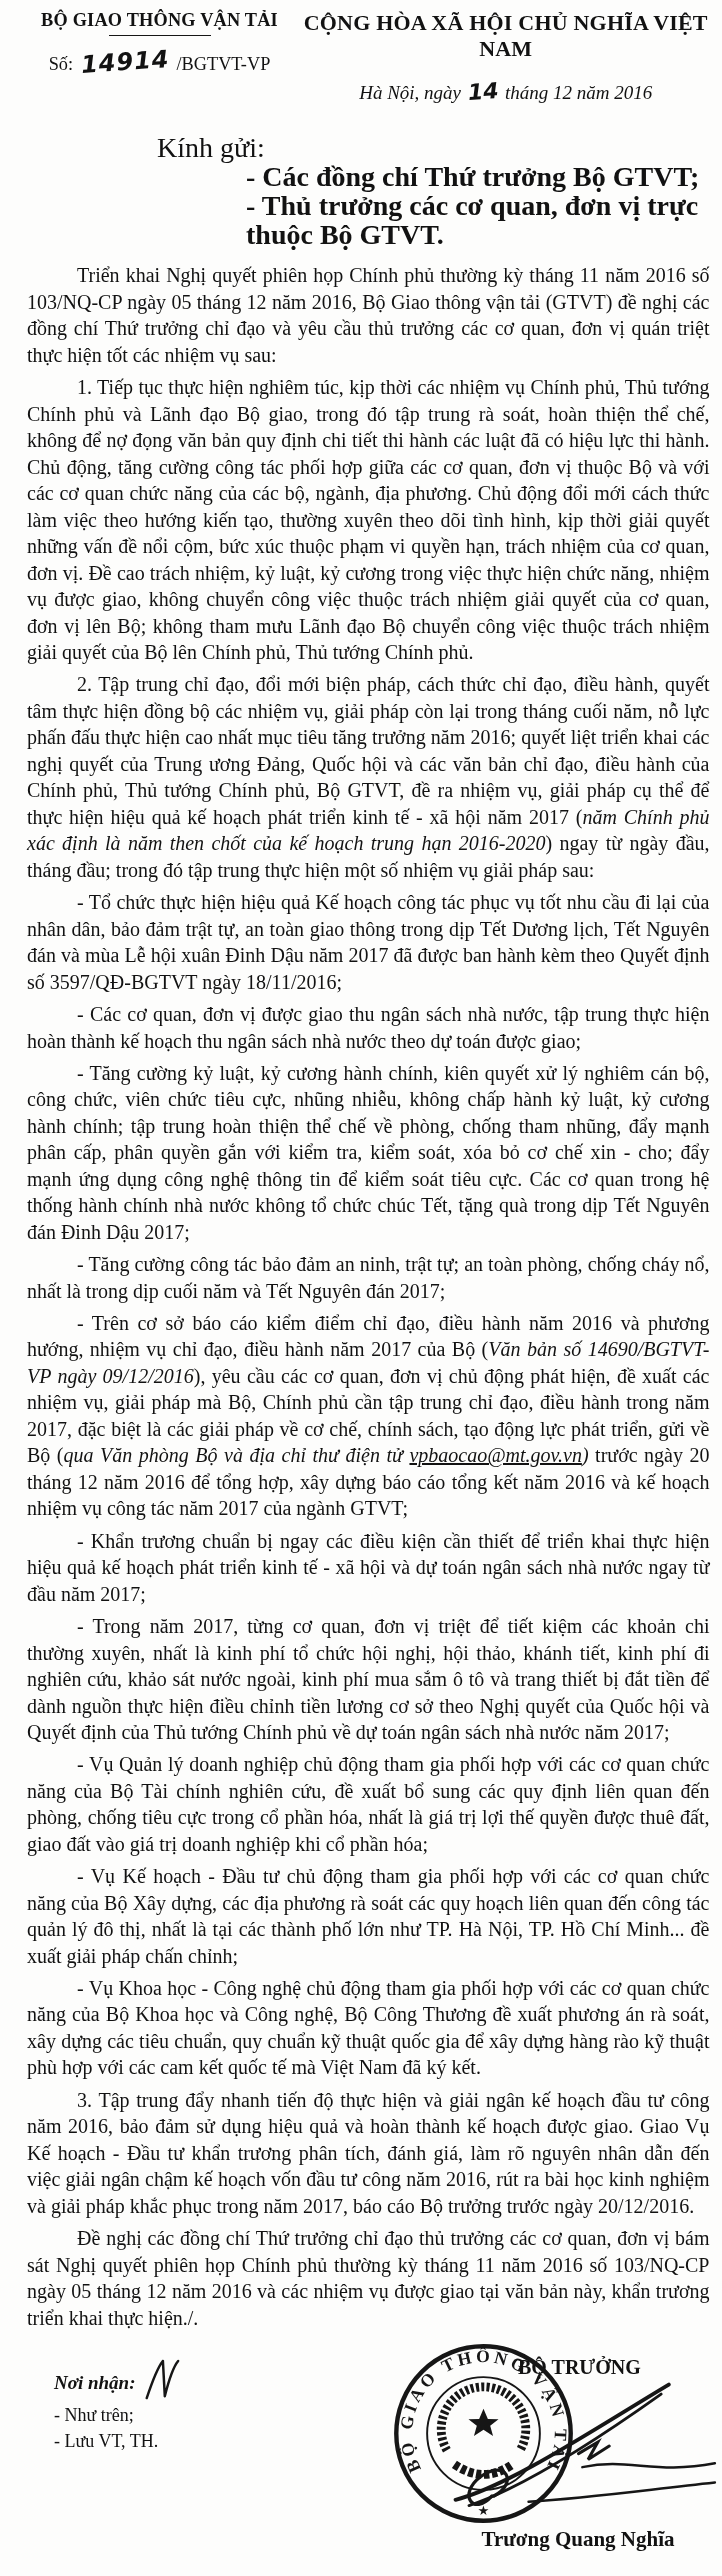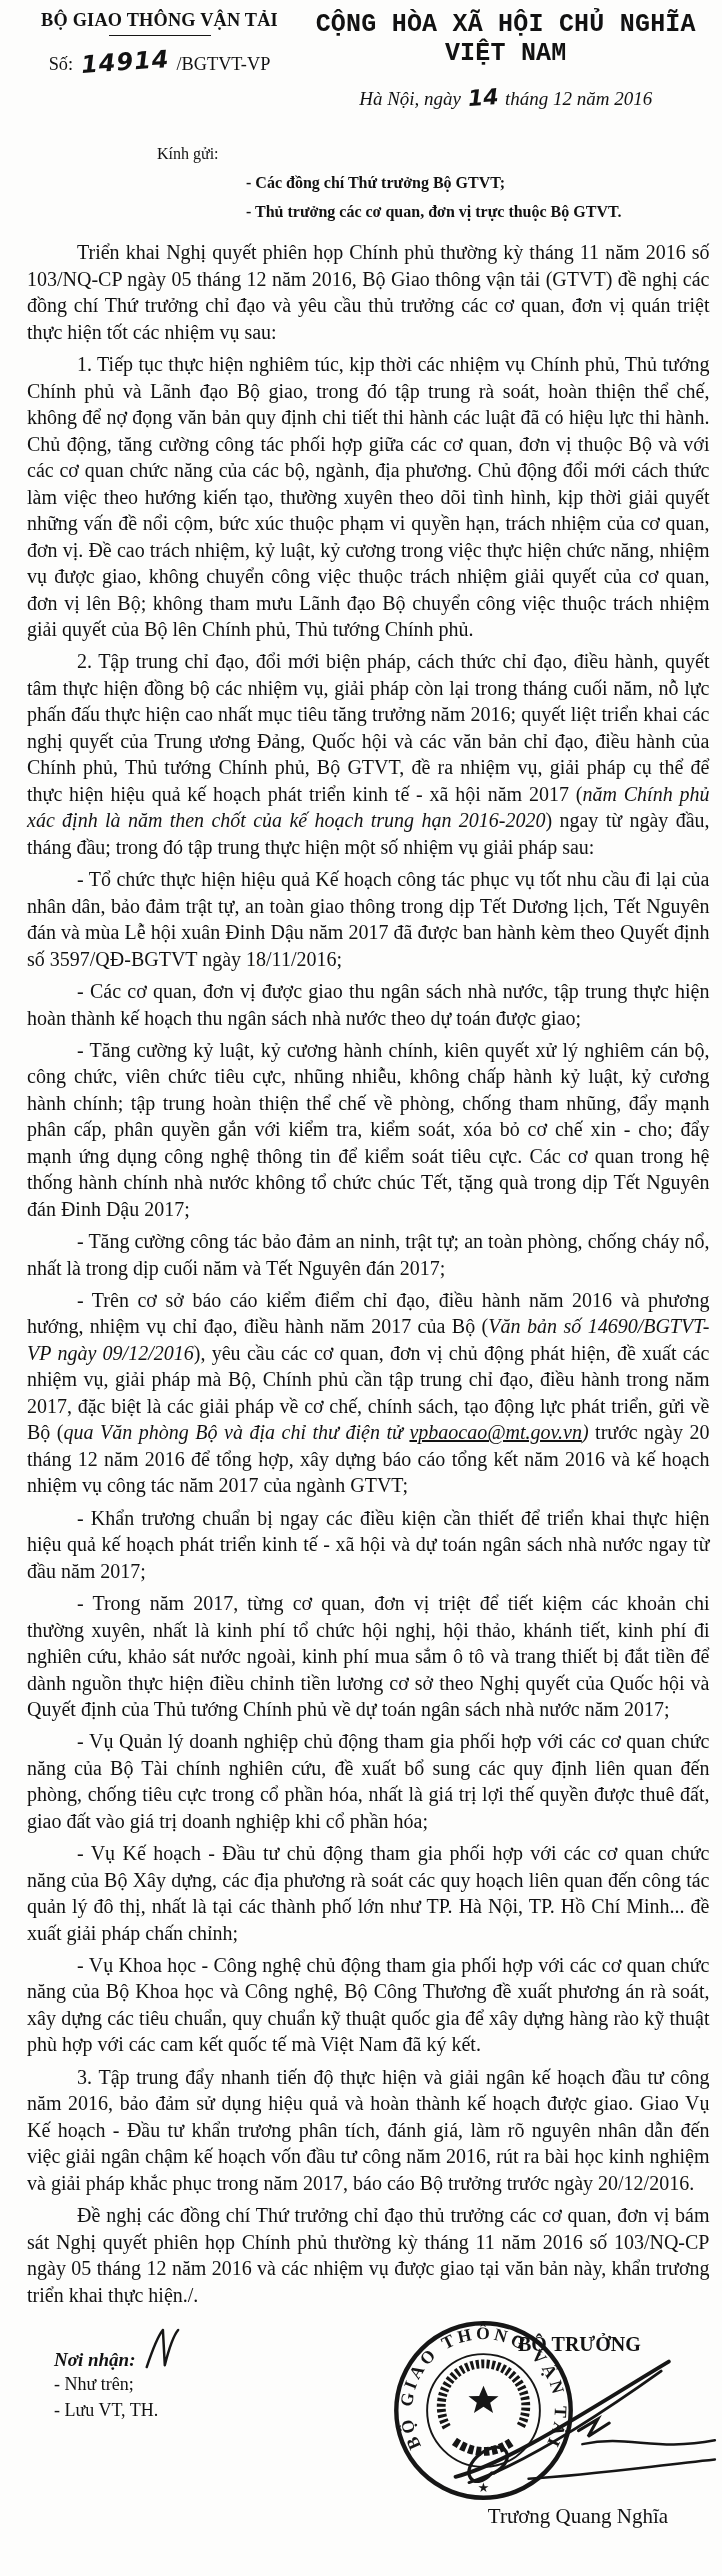--- a/index.html
+++ b/index.html
@@ -8,45 +8,45 @@
     font-family:"Liberation Serif", serif;position:relative;overflow:hidden;
   }
   
   .doc-header{display:flex;padding:9.6px 11.6px 0 19px;}
   .hdr-left{width:281px;text-align:center;flex:none;}
   .org-name{font-weight:bold;font-size:18.3px;letter-spacing:0.2px;}
   .org-rule{width:102px;border-bottom:1.9px solid #161616;margin:4.8px auto 11.6px;}
   .doc-number{font-size:18.3px;white-space:nowrap;}
   .subject{font-size:17px;line-height:24px;margin-top:5.8px;}
   .hdr-right{flex:1;text-align:center;}
-  .motto1{font-weight:bold;font-size:25px;letter-spacing:0.2px;font-family:Liberation Mono, monospace;}
+  .motto1{font-weight:bold;font-size:22px;letter-spacing:0.2px;}
   .motto2{font-weight:bold;font-size:21px;display:inline-block;border-bottom:1.9px solid #161616;padding:0 3.9px 2.9px;margin-top:3.9px;}
   .place-date{font-style:italic;font-size:19px;margin-top:17.3px;}
   .hand{font-family:"DejaVu Sans", sans-serif;font-weight:bold;font-style:italic;display:inline-block;}
   .hand-num{font-size:24px;transform:rotate(-4deg);margin:0 2.9px;letter-spacing:1px;}
   .hand-day{font-size:22px;transform:rotate(-4deg);margin:0 1.9px;}
   
-  .salutation{margin:29px 0 0 157px;font-size:16px;line-height:29px;}
+  .salutation{margin:29px 0 0 157px;font-size:28px;line-height:29px;}
   .salutation-recipients{margin-left:89px;font-weight:bold;}
   
   .doc-body{padding:7.7px 13.5px 0 27px;font-size:20px;line-height:26.5px;text-align:justify;}
   .para{margin:5.8px 0 0;text-indent:50px;}
   .run-i{font-style:italic;}
   .run-u{text-decoration:underline;}
   
   .doc-footer{position:relative;height:227px;margin-top:15.4px;}
   .noi-nhan-block{position:absolute;left:54px;top:9.6px;}
-  .noi-nhan-head{display:flex;align-items:flex-end;}
+  .noi-nhan-head{display:flex;align-items:center;margin-top:8px;}
   .noi-nhan-label{font-weight:bold;font-style:italic;font-size:19px;}
   .initial-svg{margin-left:5.8px;margin-top:-5.8px;}
   .footer-recipients div{font-size:18px;line-height:26px;}
   .signer-title{position:absolute;left:518px;top:9.6px;font-weight:bold;font-size:20px;white-space:nowrap;}
   .seal-svg{position:absolute;left:391px;top:-5.8px;width:185px;height:185px;}
   .sign-svg{position:absolute;left:436px;top:27px;width:285px;height:146px;}
-  .signer-name{position:absolute;left:451px;top:181px;width:254px;text-align:center;font-weight:normal;font-size:21px;white-space:nowrap;}
+  .signer-name{position:absolute;left:451px;top:181px;width:254px;text-align:center;font-weight:bold;font-size:21px;white-space:nowrap;}
 </style>
 </head>
 <body>
 
 <div class="page">
 
   <header class="doc-header">
     <div class="hdr-left">
       <div class="org-name">BỘ GIAO THÔNG VẬN TẢI</div>
       <div class="org-rule"></div>

